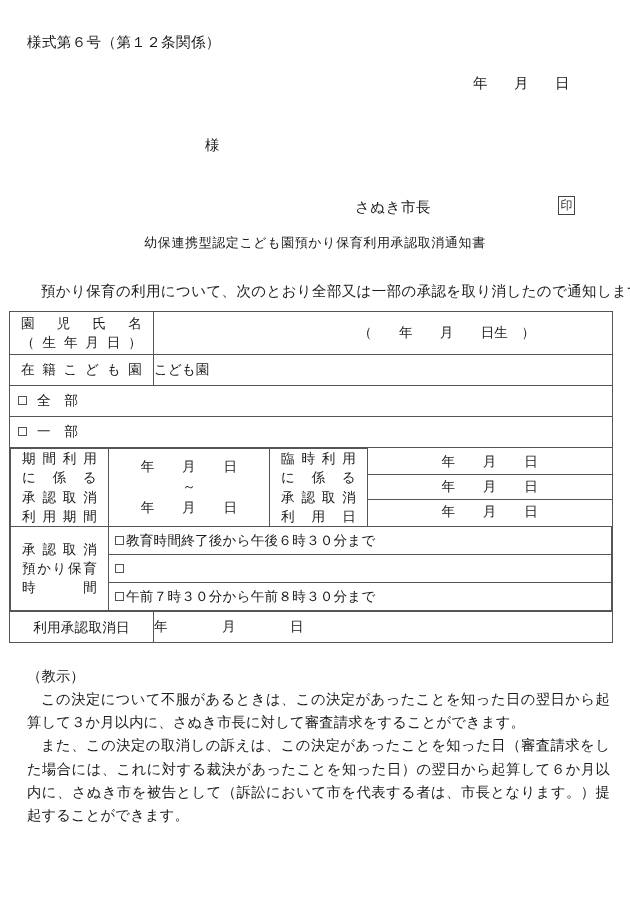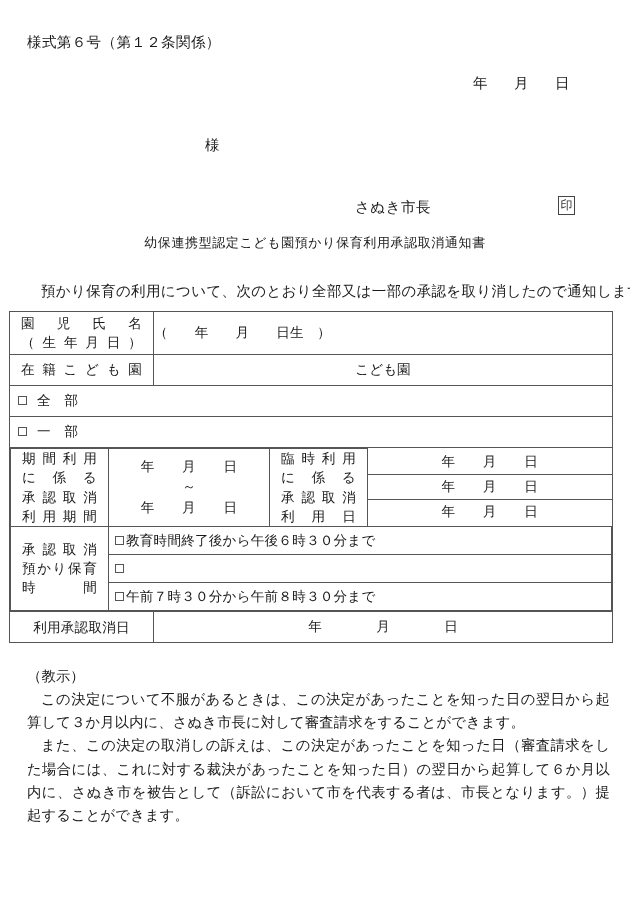--- a/index.html
+++ b/index.html
@@ -120,26 +120,26 @@
     padding: 0 11px;
     letter-spacing: 0.2px;
     line-height: 1.42;
   }
   .lbl-center {
     display: block;
     text-align: center;
     letter-spacing: 0.2px;
     line-height: 1.42;
   }
-  .cell-center { text-align: center; }
+  .cell-center { }
 
   .lblcol { width: 144px; }
 
   .row-name td { height: 42px; }
-  .row-name .namecell { padding-right: 77px; }
+  .row-name .namecell { text-align: right; padding-right: 77px; }
   .row-en td { height: 30px; }
   .row-chk td { height: 30px; }
 
   .chkline {
     display: block;
     padding-left: 8px;
     letter-spacing: 0.2px;
   }
   .chkbox {
     display: inline-block;

